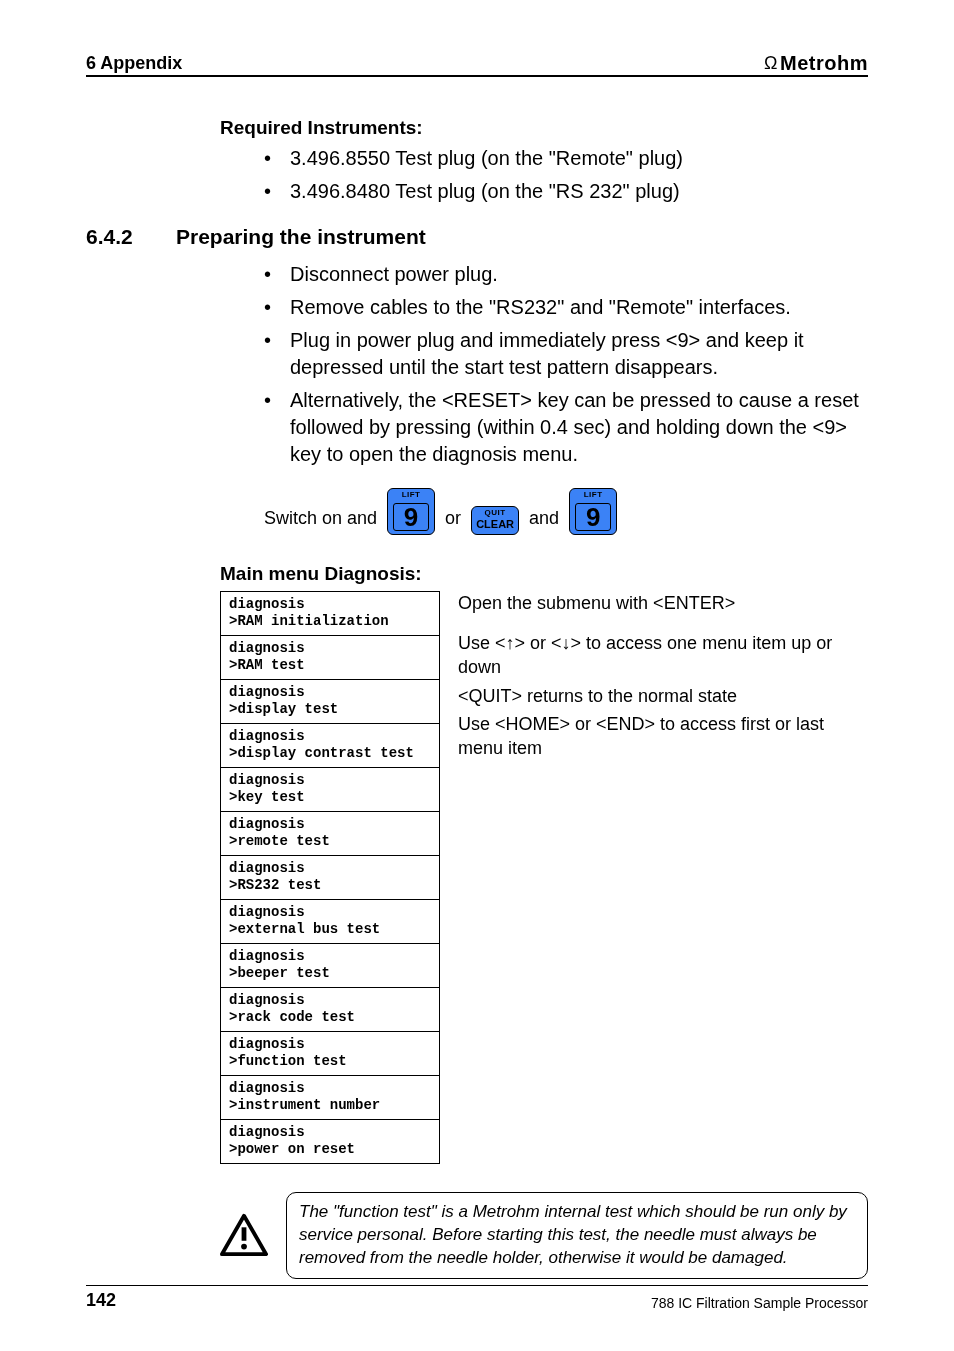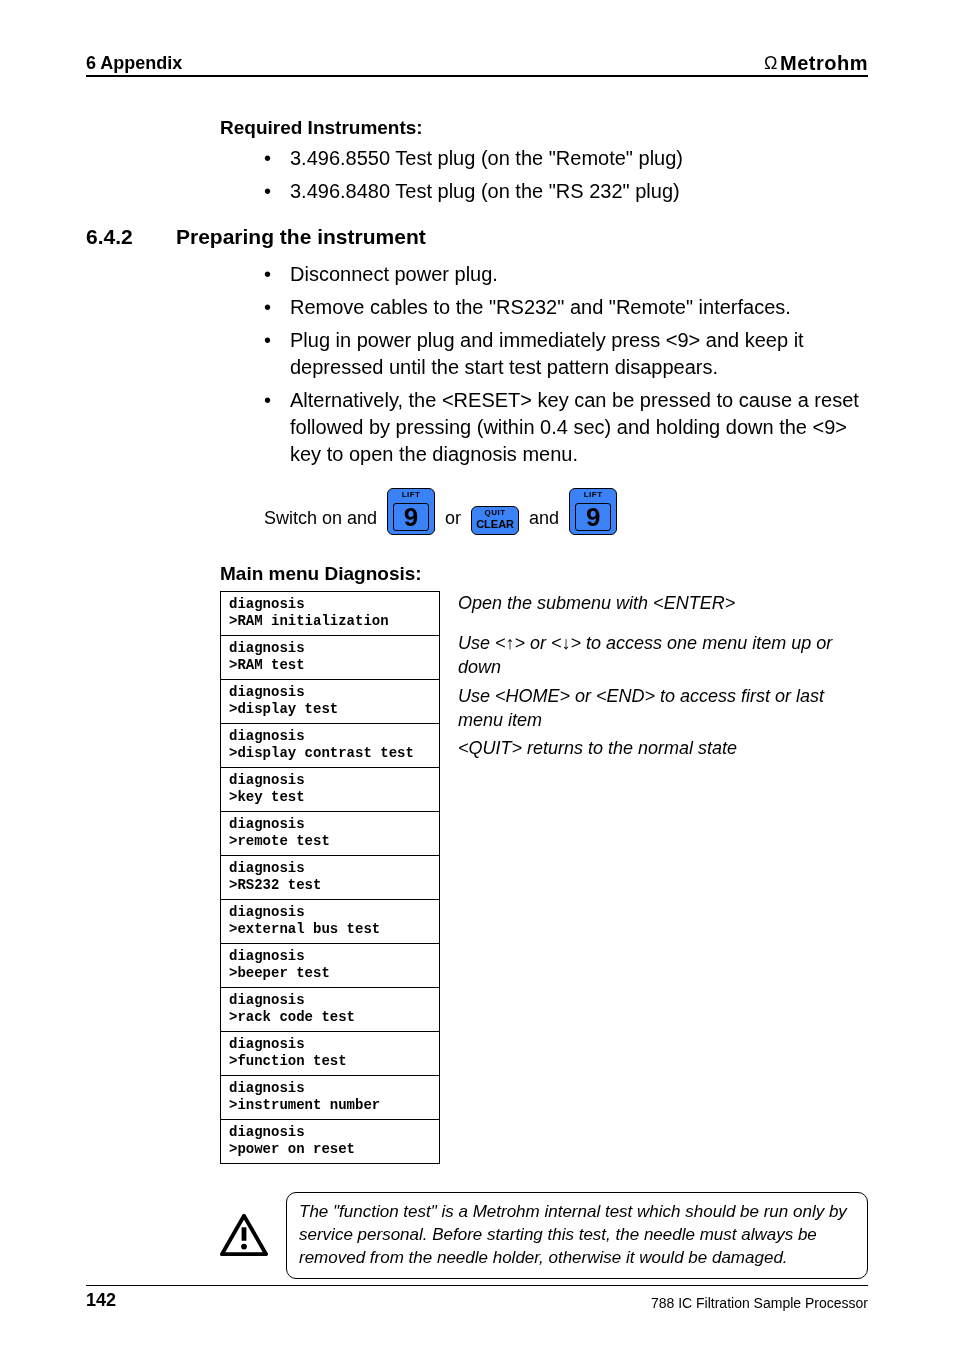--- a/index.html
+++ b/index.html
@@ -151,21 +151,20 @@
     font-size: 14px;
     font-weight: bold;
     line-height: 1.25;
   }
   .diag-item:last-child { border-bottom: none; }
   .diag-item .l {}
   .diag-side {
     font-weight: 300;
     font-size: 18px;
     line-height: 1.35;
-    font-style: italic;
   }
   .diag-side p { margin-bottom: 4px; }
 
   .warn-box {
     margin-top: 28px;
     display: flex;
     gap: 18px;
     align-items: stretch;
   }
   .warn-icon {
@@ -308,22 +307,22 @@
         </div>
       <div class="diag-item">
           <div class="l">diagnosis</div>
           <div class="l">&gt;power on reset</div>
         </div>
     </div>
     <div class="diag-side">
       <p>Open the submenu with &lt;ENTER&gt;</p>
       <p style="height:8px"></p>
       <p>Use &lt;↑&gt; or &lt;↓&gt; to access one menu item up or down</p>
+      <p>&lt;QUIT&gt; returns to the normal state</p>
       <p>Use &lt;HOME&gt; or &lt;END&gt; to access first or last menu item</p>
-      <p>&lt;QUIT&gt; returns to the normal state</p>
     </div>
   </div>
 
   <div class="warn-box">
     <div class="warn-icon">
       <svg viewBox="0 0 50 44">
         <polygon points="25,2 48,42 2,42" fill="none" stroke="#000" stroke-width="4" stroke-linejoin="round"></polygon>
         <rect x="22.5" y="14" width="5" height="14" fill="#000"></rect>
         <circle cx="25" cy="34" r="3" fill="#000"></circle>
       </svg>

